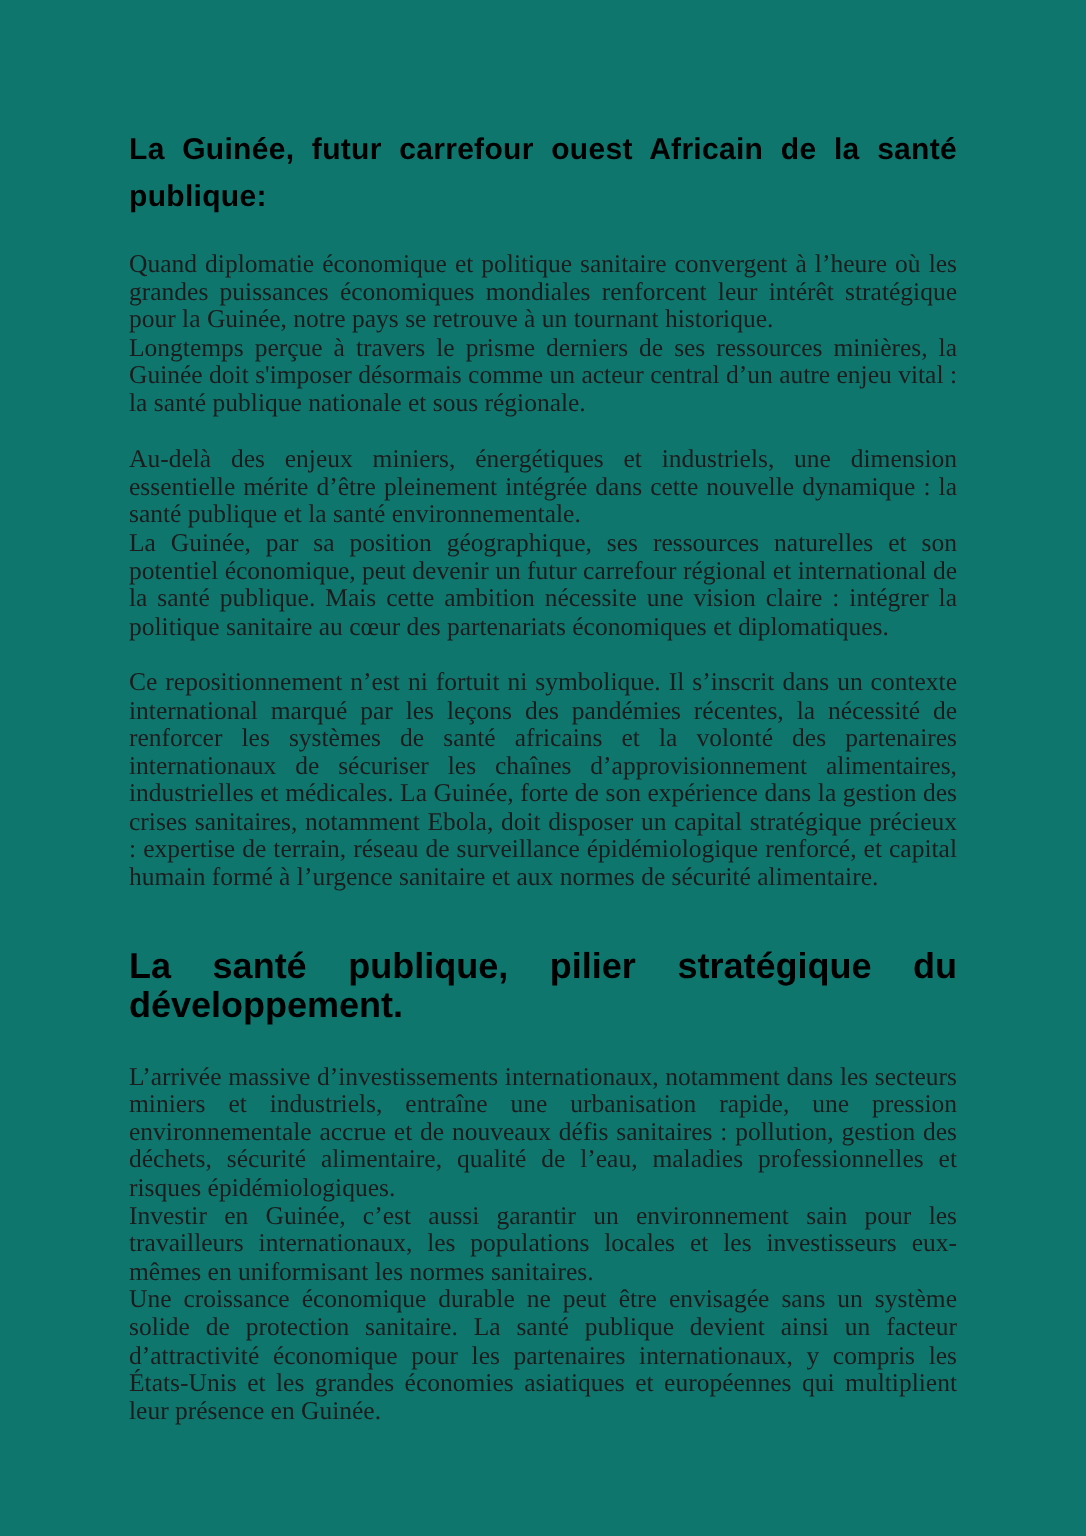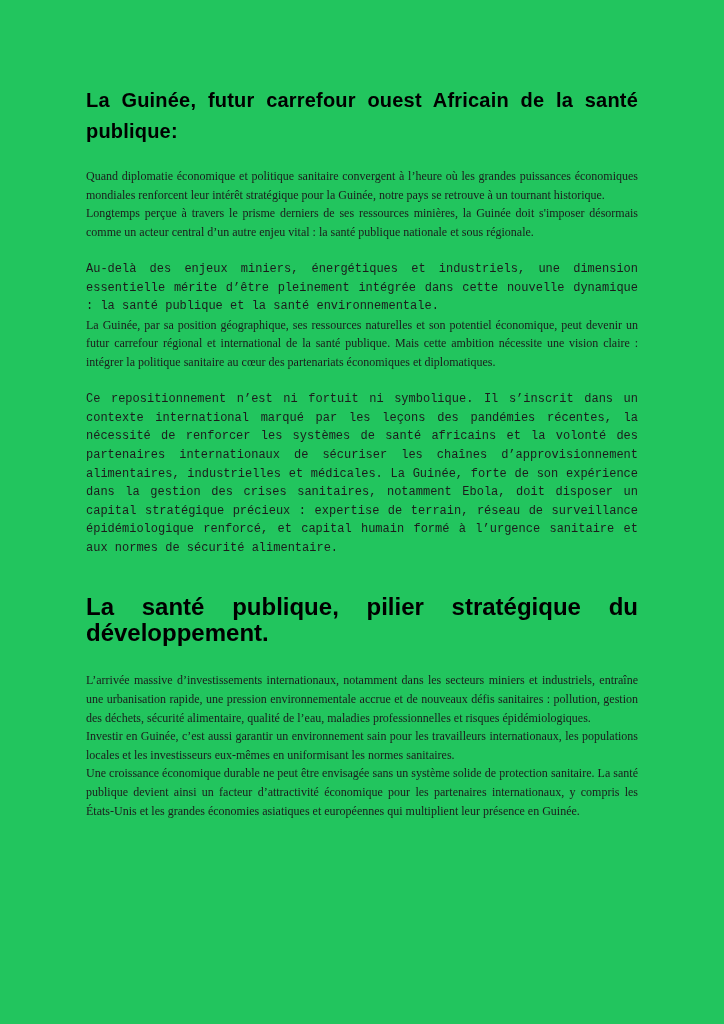--- a/index.html
+++ b/index.html
@@ -5,21 +5,21 @@
   html, body {
     margin: 0;
     padding: 0;
     background: #ffffff;
   }
   .page {
     position: relative;
     width: 724px;
     height: 1024px;
     box-sizing: border-box;
-    background: #22c55e;
+    background: #0f766e;
     padding: 85px 86px 0 86px;
     overflow: hidden;
     font-family: "Liberation Serif", serif;
     color: #1c1c1c;
   }
   h1.doc-heading {
     font-family: "Liberation Sans", sans-serif;
     font-weight: bold;
     color: #000000;
     font-size: 20px;
@@ -31,28 +31,27 @@
   h2.doc-heading {
     font-family: "Liberation Sans", sans-serif;
     font-weight: bold;
     color: #000000;
     font-size: 24px;
     line-height: 26px;
     margin: 37px 0 25px 0;
     text-align: justify;
   }
   p.body-para {
-    font-size: 12px;
+    font-size: 17px;
     line-height: 18.6px;
     text-align: justify;
     margin: 0;
   }
   p.gap-before {
     margin-top: 18.6px;
-    font-family: Liberation Mono, monospace;
   }
 </style>
 </head>
 <body>
 
 <div class="page">
 
   <h1 class="doc-heading">La Guinée, futur carrefour ouest Africain de la santé publique:</h1>
 
   <p class="body-para">Quand diplomatie économique et politique sanitaire convergent à l’heure où les grandes puissances économiques mondiales renforcent leur intérêt stratégique pour la Guinée, notre pays se retrouve à un tournant historique.</p>

